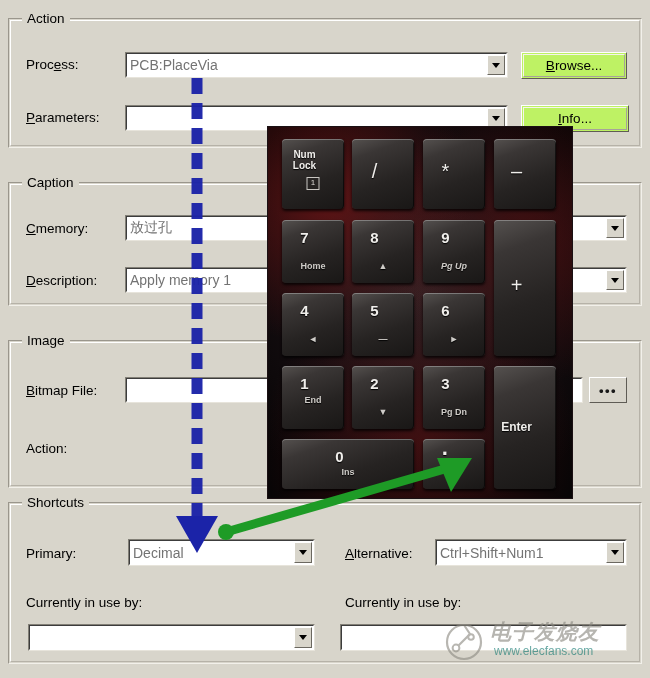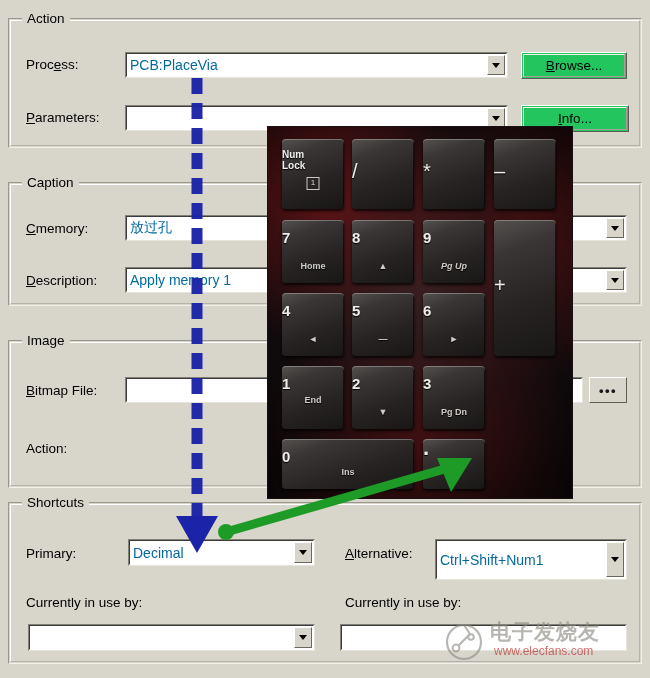--- a/index.html
+++ b/index.html
@@ -76,21 +76,21 @@
     border-bottom-color: #ffffff;
     box-sizing: border-box;
     pointer-events: none;
   }
   .field .val {
     position: absolute;
     left: 4px;
     top: 50%;
     transform: translateY(-50%);
     font-size: 14px;
-    color: #0369a1;
+    color: #737373;
     white-space: nowrap;
   }
 
   
   .dropbtn {
     position: absolute;
     top: 2px;
     right: 2px;
     bottom: 2px;
     width: 18px;
@@ -107,21 +107,21 @@
     content: "";
     width: 0; height: 0;
     border-left: 4.5px solid transparent;
     border-right: 4.5px solid transparent;
     border-top: 5px solid #000;
   }
 
   
   .btn {
     position: absolute;
-    background: #22c55e;
+    background: #bef264;
     border: 1px solid #ffffff;
     border-right-color: #5f5c55;
     border-bottom-color: #5f5c55;
     box-sizing: border-box;
     display: flex;
     align-items: center;
     justify-content: center;
     font-size: 13.5px;
     color: #000;
   }
@@ -182,21 +182,21 @@
       inset 0 1px 0 rgba(190,190,190,.45),
       inset -1px 0 0 rgba(0,0,0,.6),
       0 2px 3px rgba(0,0,0,.8);
     color: #e9e7e4;
     font-family: "Liberation Sans", sans-serif;
     overflow: hidden;
   }
   .key .k-main {
     position: absolute;
     left: 0; right: 17px;
-    text-align: left;
+    text-align: center;
     font-size: 15px;
     font-weight: bold;
     color: #f0eeeb;
     text-shadow: 0 1px 1px #000;
   }
   .key .k-sub {
     position: absolute;
     left: 0; right: 0;
     text-align: center;
     font-size: 9px;
@@ -235,30 +235,31 @@
     height: 62px;
     opacity: .62;
     pointer-events: none;
   }
   #watermark .wm-cn {
     position: absolute;
     left: 48px;
     top: 6px;
     font-size: 21px;
     font-weight: bold;
+    font-style: italic;
     color: #8a8880;
     letter-spacing: 1px;
     white-space: nowrap;
   }
   #watermark .wm-url {
     position: absolute;
     left: 52px;
     top: 32px;
     font-size: 12px;
-    color: #b91c1c;
+    color: #0f766e;
     white-space: nowrap;
   }
 </style>
 </head>
 <body>
 
 <div id="root">
 
   <div class="group" style="left:8px; top:18px; width:634px; height:130px;">
     <div class="group-inner"></div>
@@ -340,21 +341,21 @@
   <div class="lbl" style="left:26px; top:546px;">Primary:</div>
   <div class="field" style="left:128px; top:539px; width:187px; height:27px;">
     <div class="inner"></div>
     <div class="val">Decimal</div>
     <div class="dropbtn"></div>
   </div>
 
   <div class="lbl" style="left:345px; top:546px;">
     <u>A</u><span>lternative:</span>
   </div>
-  <div class="field" style="left:435px; top:539px; width:192px; height:41px;">
+  <div class="field" style="left:435px; top:539px; width:192px; height:27px;">
     <div class="inner"></div>
     <div class="val">Ctrl+Shift+Num1</div>
     <div class="dropbtn"></div>
   </div>
 
   <div class="lbl" style="left:26px; top:595px;">Currently in use by:</div>
   <div class="field" style="left:28px; top:624px; width:287px; height:27px;">
     <div class="inner"></div>
     <div class="val"></div>
     <div class="dropbtn"></div>
@@ -412,20 +413,23 @@
         <div class="k-main" style="top: 9px;">1</div>
         <div class="k-sub" style="top: 29px;">End</div>
       </div>
       <div class="key" style="left: 84px; top: 239px; width: 62px; height: 63px;">
         <div class="k-main" style="top: 9px;">2</div>
         <div class="k-sub" style="top: 41px;">▼</div>
       </div>
       <div class="key" style="left: 155px; top: 239px; width: 62px; height: 63px;">
         <div class="k-main" style="top: 9px;">3</div>
         <div class="k-sub" style="top: 41px;">Pg Dn</div>
+      </div>
+      <div class="key" style="left: 226px; top: 239px; width: 62px; height: 123px;">
+        <div class="k-main" style="font-size: 12px; top: 53.5px;">Enter</div>
       </div>
       <div class="key" style="left: 14px; top: 312px; width: 132px; height: 50px;">
         <div class="k-main" style="top: 9px;">0</div>
         <div class="k-sub" style="top: 28px;">Ins</div>
       </div>
       <div class="key" style="left: 155px; top: 312px; width: 62px; height: 50px;">
         <div class="k-main" style="font-size: 22px; top: 2px;">·</div>
         <div class="k-sub" style="top: 28px;">Del</div>
       </div>
     </div>

